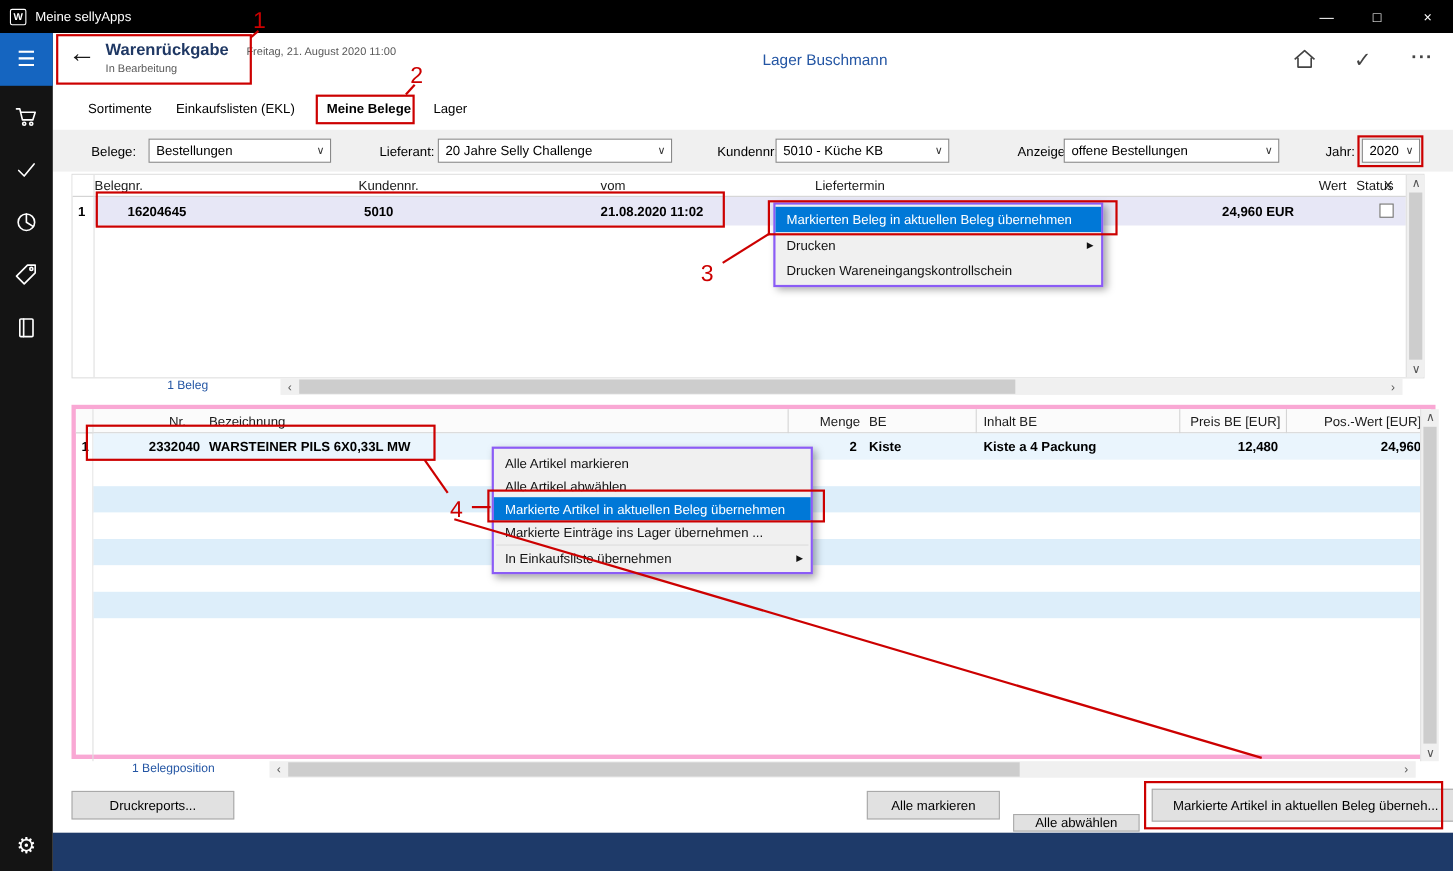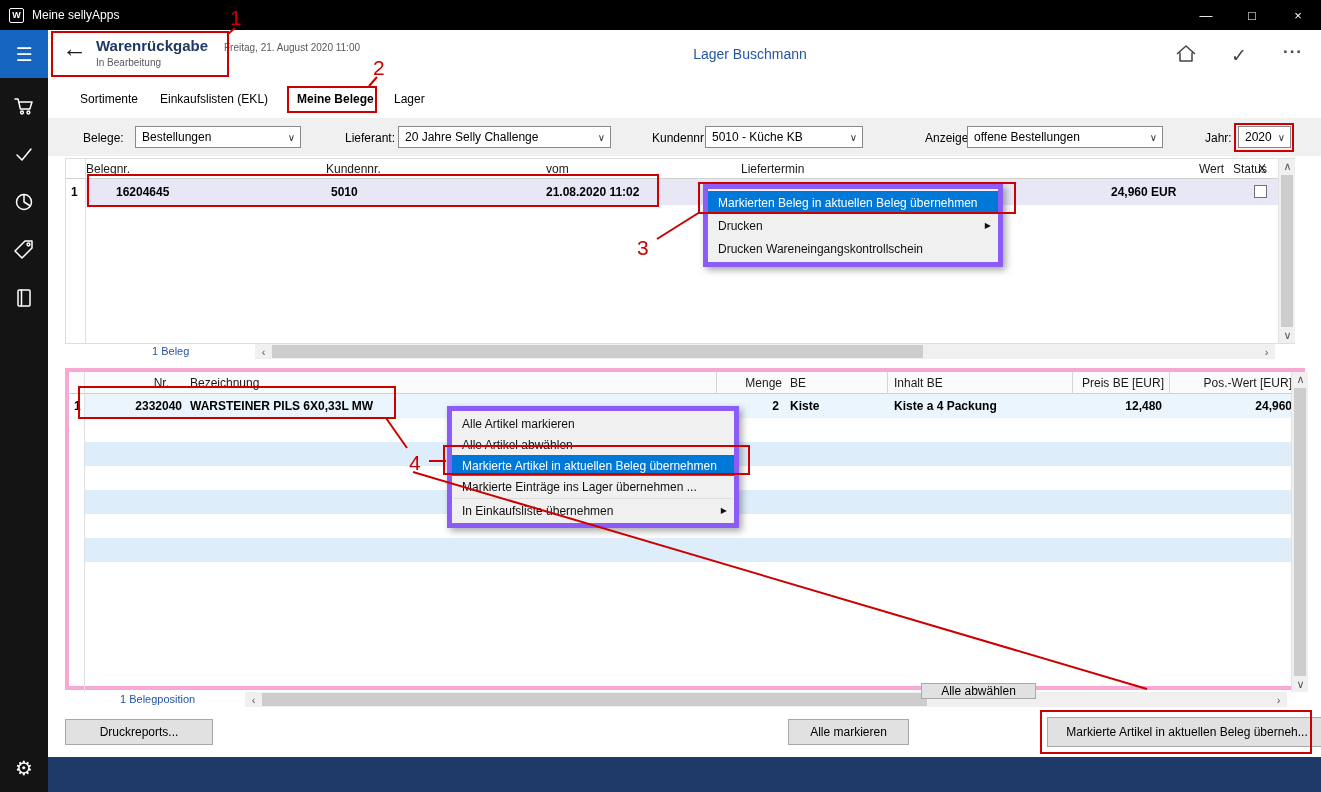--- a/index.html
+++ b/index.html
@@ -78,35 +78,35 @@
   .s-blue{background:#ddeefa}
   .s-white{background:#fff}
   .pcell{position:absolute;top:22px;height:24px;line-height:24px;font-weight:bold;font-size:12px;white-space:nowrap}
   .pcell.r{text-align:right}
   #lower-rownum{position:absolute;left:5px;top:22px;height:24px;line-height:24px;font-weight:bold}
   #lower-vscroll{left:1222px;height:320px}
   #lower-footer{position:absolute;left:65px;top:692px;width:1240px;height:17px}
   #lower-hscroll{left:180px;top:0;width:1042px}
 
   
-  .ctx-menu{position:absolute;background:#f0f0f0;border:5px solid #8b5cf6;box-shadow:3px 3px 7px rgba(0,0,0,.35);padding:2px 0;z-index:20}
+  .ctx-menu{position:absolute;background:#f0f0f0;border:2px solid #8b5cf6;box-shadow:3px 3px 7px rgba(0,0,0,.35);padding:2px 0;z-index:20}
   .ctx-item{display:flex;align-items:center;padding:0 24px 0 10px;font-size:12px;position:relative;white-space:nowrap;color:#111}
   .ctx-item.hl{background:#0078d7;color:#fff}
   .ctx-sep{height:1px;background:#dcdcdc;margin:1px 2px}
   .sub{position:absolute;right:7px;font-size:8px}
   #menu1{left:703px;top:184px;width:300px}
   #menu1 .ctx-item{height:23px}
   #menu2{left:447px;top:406px;width:292px}
   #menu2 .ctx-item{height:21px}
 
   
   .btn{position:absolute;background:#e1e1e1;border:1px solid #a9a9a9;font-size:12px;display:flex;align-items:center;justify-content:center;white-space:nowrap;overflow:hidden;padding:0 4px;color:#000}
   #btn-druckreports{left:65px;top:719px;width:148px;height:26px}
   #btn-markieren{left:788px;top:719px;width:121px;height:26px}
-  #btn-abwaehlen{left:921px;top:683px;width:115px;height:16px}
+  #btn-abwaehlen{left:921px;top:740px;width:115px;height:16px}
   #btn-uebernehmen{left:1047px;top:717px;width:280px;height:30px}
   #bottom-bar{position:absolute;left:48px;top:757px;width:1273px;height:35px;background:#1e3a69}
 
   
   #annotations{position:absolute;left:0;top:0;z-index:50;pointer-events:none}
 </style>
 </head>
 <body>
 
 <div id="app">

